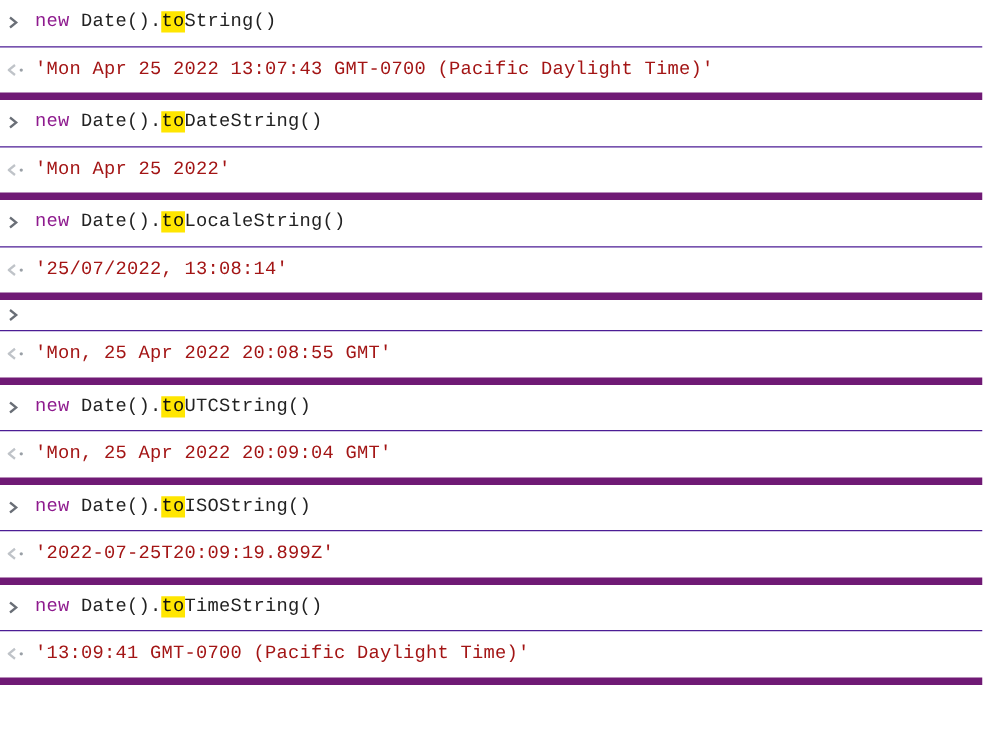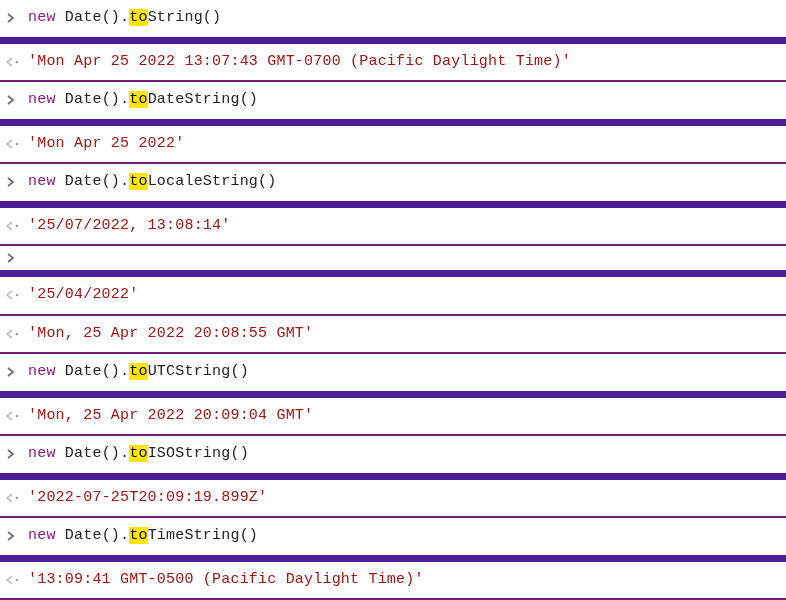--- a/index.html
+++ b/index.html
@@ -9,25 +9,25 @@
     background: #ffffff;
     font-family: Menlo, Consolas, "Courier New", monospace;
     font-size: 15px;
     overflow: hidden;
   }
   .console { width: 100%; }
   .entry {
     display: flex;
     align-items: center;
     padding: 7px 10px 7px 6px;
-    border-bottom: 7px solid #4c1d95;
+    border-bottom: 1px solid #4c1d95;
     line-height: 1.5;
     white-space: pre;
   }
-  .entry.output { border-bottom: 2px solid #701a75; }
+  .entry.output { border-bottom: 6px solid #701a75; }
   .gutter {
     width: 22px;
     flex: 0 0 22px;
     display: flex;
     align-items: center;
     justify-content: flex-start;
   }
   .gutter svg { display: block; }
   .code { flex: 1; letter-spacing: 0.2px; }
   .kw  { color: #8e1a8e; }    
@@ -100,29 +100,20 @@
   </div>
 
   <div class="entry input">
     <span class="gutter">
       <svg width="10" height="10" viewBox="0 0 10 10">
           <path d="M2 1 L7 5 L2 9" fill="none" stroke="#6a6f77" stroke-width="1.8"></path>
         </svg>
     </span>
   </div>
 
-  <div class="entry output">
-    <span class="gutter">
-      <svg width="14" height="10" viewBox="0 0 14 10">
-          <path d="M6 1 L1 5 L6 9" fill="none" stroke="#bfc3c8" stroke-width="1.8"></path>
-          <circle cx="11" cy="5" r="1.3" fill="#9aa0a6"></circle>
-        </svg>
-    </span>
-    <span class="code str">'25/04/2022'</span>
-  </div>
 
 
   <div class="entry output">
     <span class="gutter">
       <svg width="14" height="10" viewBox="0 0 14 10">
           <path d="M6 1 L1 5 L6 9" fill="none" stroke="#bfc3c8" stroke-width="1.8"></path>
           <circle cx="11" cy="5" r="1.3" fill="#9aa0a6"></circle>
         </svg>
     </span>
     <span class="code str">'Mon, 25 Apr 2022 20:08:55 GMT'</span>
@@ -175,16 +166,16 @@
     <span class="code"><span class="kw">new</span><span> </span><span class="id">Date</span><span class="pn">()</span><span class="dot">.</span><span class="hl">to</span><span class="id">TimeString</span><span class="pn">()</span></span>
   </div>
 
   <div class="entry output">
     <span class="gutter">
       <svg width="14" height="10" viewBox="0 0 14 10">
           <path d="M6 1 L1 5 L6 9" fill="none" stroke="#bfc3c8" stroke-width="1.8"></path>
           <circle cx="11" cy="5" r="1.3" fill="#9aa0a6"></circle>
         </svg>
     </span>
-    <span class="code str">'13:09:41 GMT-0500 (Pacific Daylight Time)'</span>
+    <span class="code str">'13:09:41 GMT-0700 (Pacific Daylight Time)'</span>
   </div>
 
 </div>
 
 </body></html>

